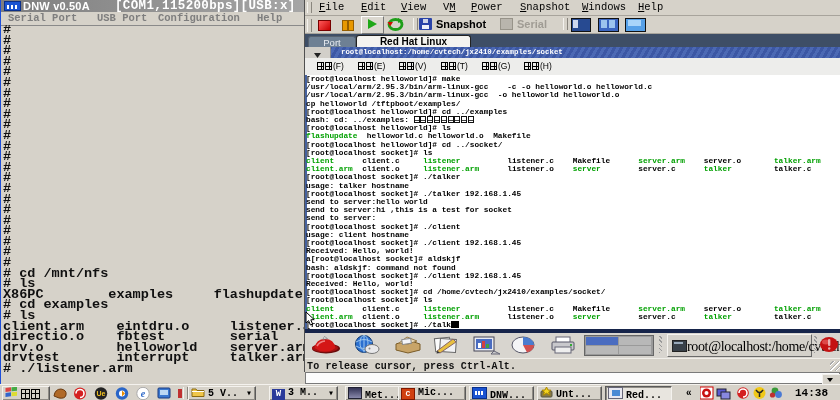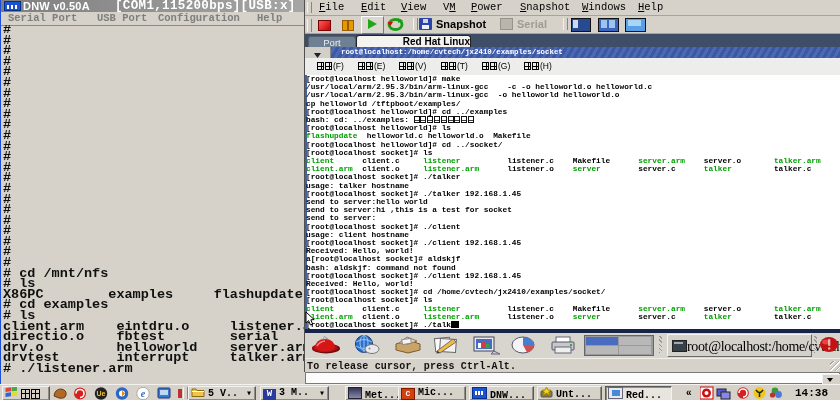--- a/index.html
+++ b/index.html
@@ -141,21 +141,21 @@
     <div class="abs" style="left:266px;top:2px;width:18px;height:12px;background:#274a91;border:1px solid #111"></div>
     <div class="abs" style="left:268px;top:4px;width:5px;height:8px;background:#cdd7ee"></div>
     <div class="abs" style="left:293px;top:2px;width:19px;height:12px;background:#3b66c0;border:1px solid #111"></div>
     <div class="abs" style="left:296px;top:4px;width:6px;height:8px;background:#9cc4ee"></div>
     <div class="abs" style="left:304px;top:4px;width:6px;height:8px;background:#9cc4ee"></div>
     <div class="abs" style="left:320px;top:2px;width:19px;height:12px;background:#56a0e8;border:1px solid #111"></div>
     <div class="abs" style="left:323px;top:4px;width:13px;height:6px;background:#a8d4fa"></div>
   </div>
   <div class="abs" id="vmtabs">
     <div class="abs" style="left:3px;top:2px;width:46px;height:11px;background:#6e8094;border:1px solid #55606e;border-bottom:0;border-radius:3px 3px 0 0;color:#e8ecf2;font-size:9.5px;line-height:11px;text-align:center">Port</div>
-    <div class="abs" style="left:51px;top:1px;width:113px;height:12px;background:#f4f3f0;border:1px solid #222;border-bottom:0;border-radius:3px 3px 0 0;color:#000;font-size:10px;font-weight:bold;line-height:12px;text-align:right">Red Hat Linux</div>
+    <div class="abs" style="left:51px;top:1px;width:113px;height:12px;background:#f4f3f0;border:1px solid #222;border-bottom:0;border-radius:3px 3px 0 0;color:#000;font-size:10px;font-weight:bold;line-height:12px;text-align:center">Red Hat Linux</div>
   </div>
   <div class="abs" id="guest">
     <div class="abs" id="ttitle"></div>
     <div class="abs" id="tmbtn"><svg width="25" height="11">
           <path d="M9 3 L16 3 L12.5 8 Z" fill="#222"></path>
         </svg></div>
     <span class="abs mono" style="left:36px;top:1px;color:#fff;font-size:7.4px;font-weight:bold">root@localhost:/home/cvtech/jx2410/examples/socket</span>
     <div class="abs" id="tmenu">
       <span style="position:absolute;left:12px"><i class="h"></i><i class="h"></i>(F)</span>
       <span style="position:absolute;left:53px"><i class="h"></i><i class="h"></i>(E)</span>
@@ -315,21 +315,21 @@
     <rect x="105" y="1" width="12" height="10" rx="1" fill="#3a78d0" stroke="#1a3a80"></rect>
       <rect x="107" y="3" width="8" height="5" fill="#bcd8f4"></rect>
     <rect x="125" y="2" width="4" height="9" fill="#c03030"></rect>
   </svg>
   <div class="grip" style="left:183px;top:2px;height:12px"></div>
 
   <div class="tbtn" style="left:188px;width:66px"><svg class="ticon" style="width:14px;height:10px" viewBox="0 0 14 10">
         <path d="M1 2 L5 2 L6 3.5 L13 3.5 L13 9.5 L1 9.5 Z" fill="#f0c64a" stroke="#8a6a10"></path>
         <path d="M1 4.5 L13 4.5" stroke="#fff" stroke-width="1"></path>
       </svg>5 V..<span style="position:absolute;right:3px;top:1px">▾</span></div>
-  <div class="tbtn" style="left:260px;width:67px"><span class="ticon" style="width:13px;height:11px;background:#2a3a9a;color:#fff;font-size:9px;font-weight:bold;text-align:center;line-height:11px">W</span>3 M..<span style="position:absolute;right:3px;top:1px">▾</span></div>
+  <div class="tbtn" style="left:269px;width:67px"><span class="ticon" style="width:13px;height:11px;background:#2a3a9a;color:#fff;font-size:9px;font-weight:bold;text-align:center;line-height:11px">W</span>3 M..<span style="position:absolute;right:3px;top:1px">▾</span></div>
   <div class="tbtn" style="left:345px;width:62px"><span class="ticon" style="width:12px;height:10px;background:linear-gradient(#335,#88a);border:1px solid #223"></span>Met...</div>
   <div class="tbtn" style="left:398px;width:66px"><span class="ticon" style="width:12px;height:10px;background:#d04010;border:1px solid #801800;color:#fff;font-size:8px;font-weight:bold;text-align:center;line-height:10px">C</span>Mic...</div>
   <div class="tbtn" style="left:469px;width:63px"><span class="ticon" style="width:13px;height:10px;background:#1a53d1;border:1px solid #0a2f8a;position:relative"><span style="position:absolute;left:2px;top:3px;width:9px;height:4px;background:repeating-linear-gradient(90deg,#fff 0 1.5px,#1a53d1 1.5px 3px)"></span></span>DNW...</div>
   <div class="tbtn" style="left:537px;width:63px"><svg class="ticon" style="width:13px;height:11px" viewBox="0 0 13 11">
         <rect x="1" y="4" width="11" height="6" rx="1" fill="#8a7a40" stroke="#554"></rect>
         <path d="M6.5 0 L8 3 L11 3.2 L8.7 5 L9.5 8 L6.5 6.2 L3.5 8 L4.3 5 L2 3.2 L5 3 Z" fill="#f4d420" stroke="#a80"></path>
       </svg>Unt...</div>
   <div class="tbtn dn" style="left:605px;width:65px"><span class="ticon" style="width:13px;height:10px;background:#e8e8f0;border:1px solid #667"><span style="display:block;margin:1.5px auto 0;width:8px;height:6px;background:#4a8ad4"></span></span>Red...</div>
 
   <span class="abs" style="left:686px;top:2px;font-weight:bold;font-size:10px">«</span>

